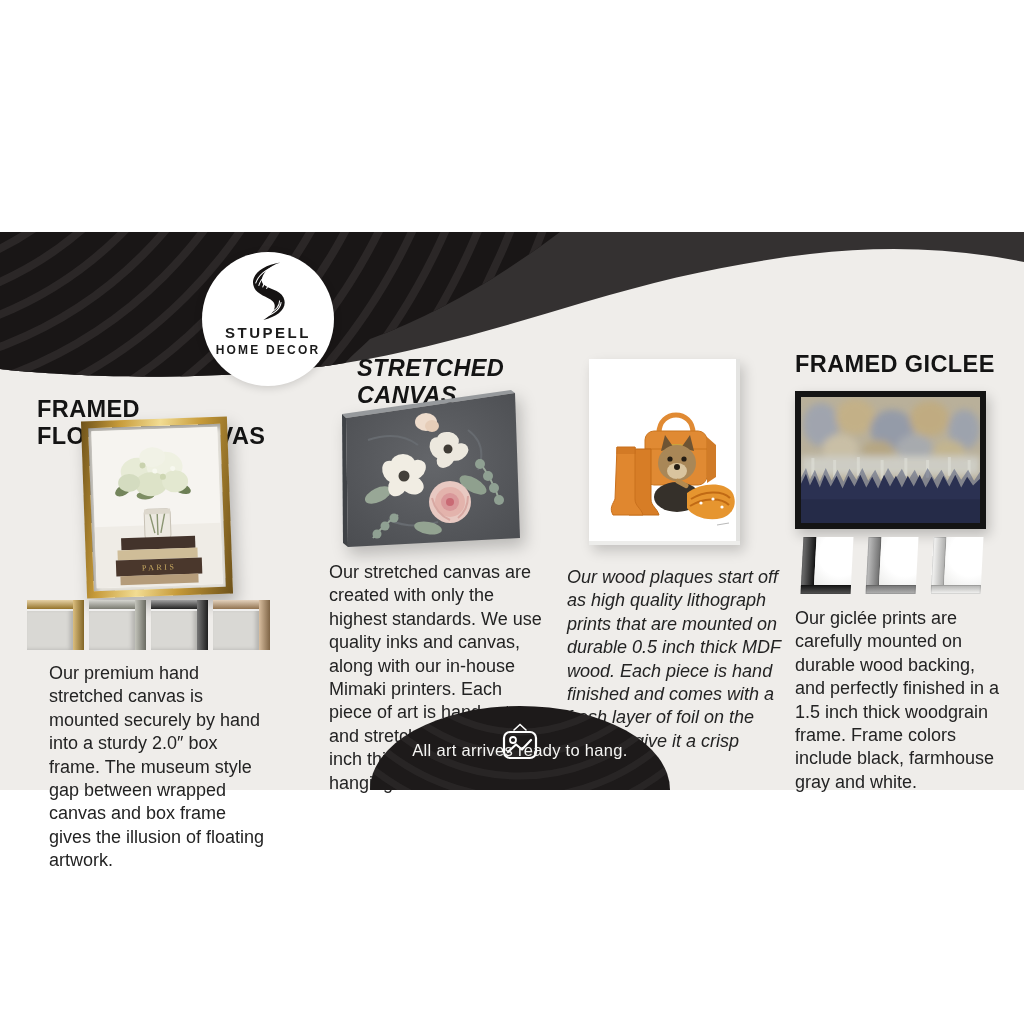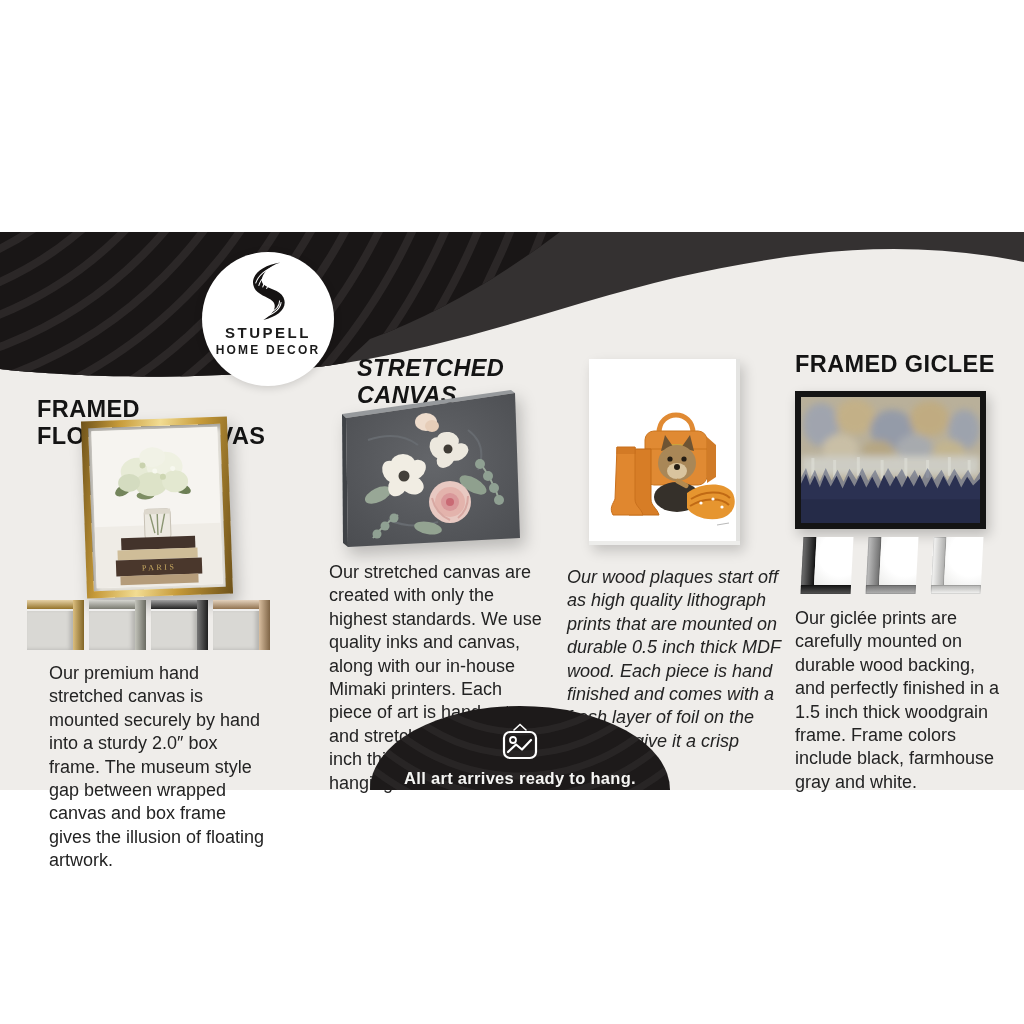--- a/index.html
+++ b/index.html
@@ -72,22 +72,22 @@
   .g-swatch .g-bottom { position:absolute; left:7px; bottom:0; right:3px; height:9px;
     background:linear-gradient(180deg, rgba(0,0,0,.28), rgba(255,255,255,.25)), var(--c);
     box-shadow:inset 0 0 0 1px rgba(0,0,0,.12); }
   .g-swatch .g-canvas { position:absolute; left:20px; top:0; right:3px; bottom:9px;
     background:radial-gradient(circle at 70% 35%, #ffffff 55%, #ececea 100%); }
 
   
   .dome { position:absolute; left:355px; top:702px; width:330px; height:88px; }
   .dome-svg { position:absolute; left:0; top:0; width:330px; height:88px; }
   .dome-icon { position:absolute; left:141px; top:19px; width:48px; height:40px; }
-  .dome-text { position:absolute; left:0; right:0; top:67px; text-align:center;
-    color:#f5f5f3; font-size:16.5px; letter-spacing:.3px; font-weight:700; }
+  .dome-text { position:absolute; left:0; right:0; top:39px; text-align:center;
+    color:#f5f5f3; font-size:16.5px; letter-spacing:.3px; font-weight:400; }
 </style>
 </head>
 <body>
 
 <div id="stage">
 
   <div class="panel"></div>
 
   <svg class="header-wave" viewBox="0 0 1024 150" preserveAspectRatio="none">
     <defs>

